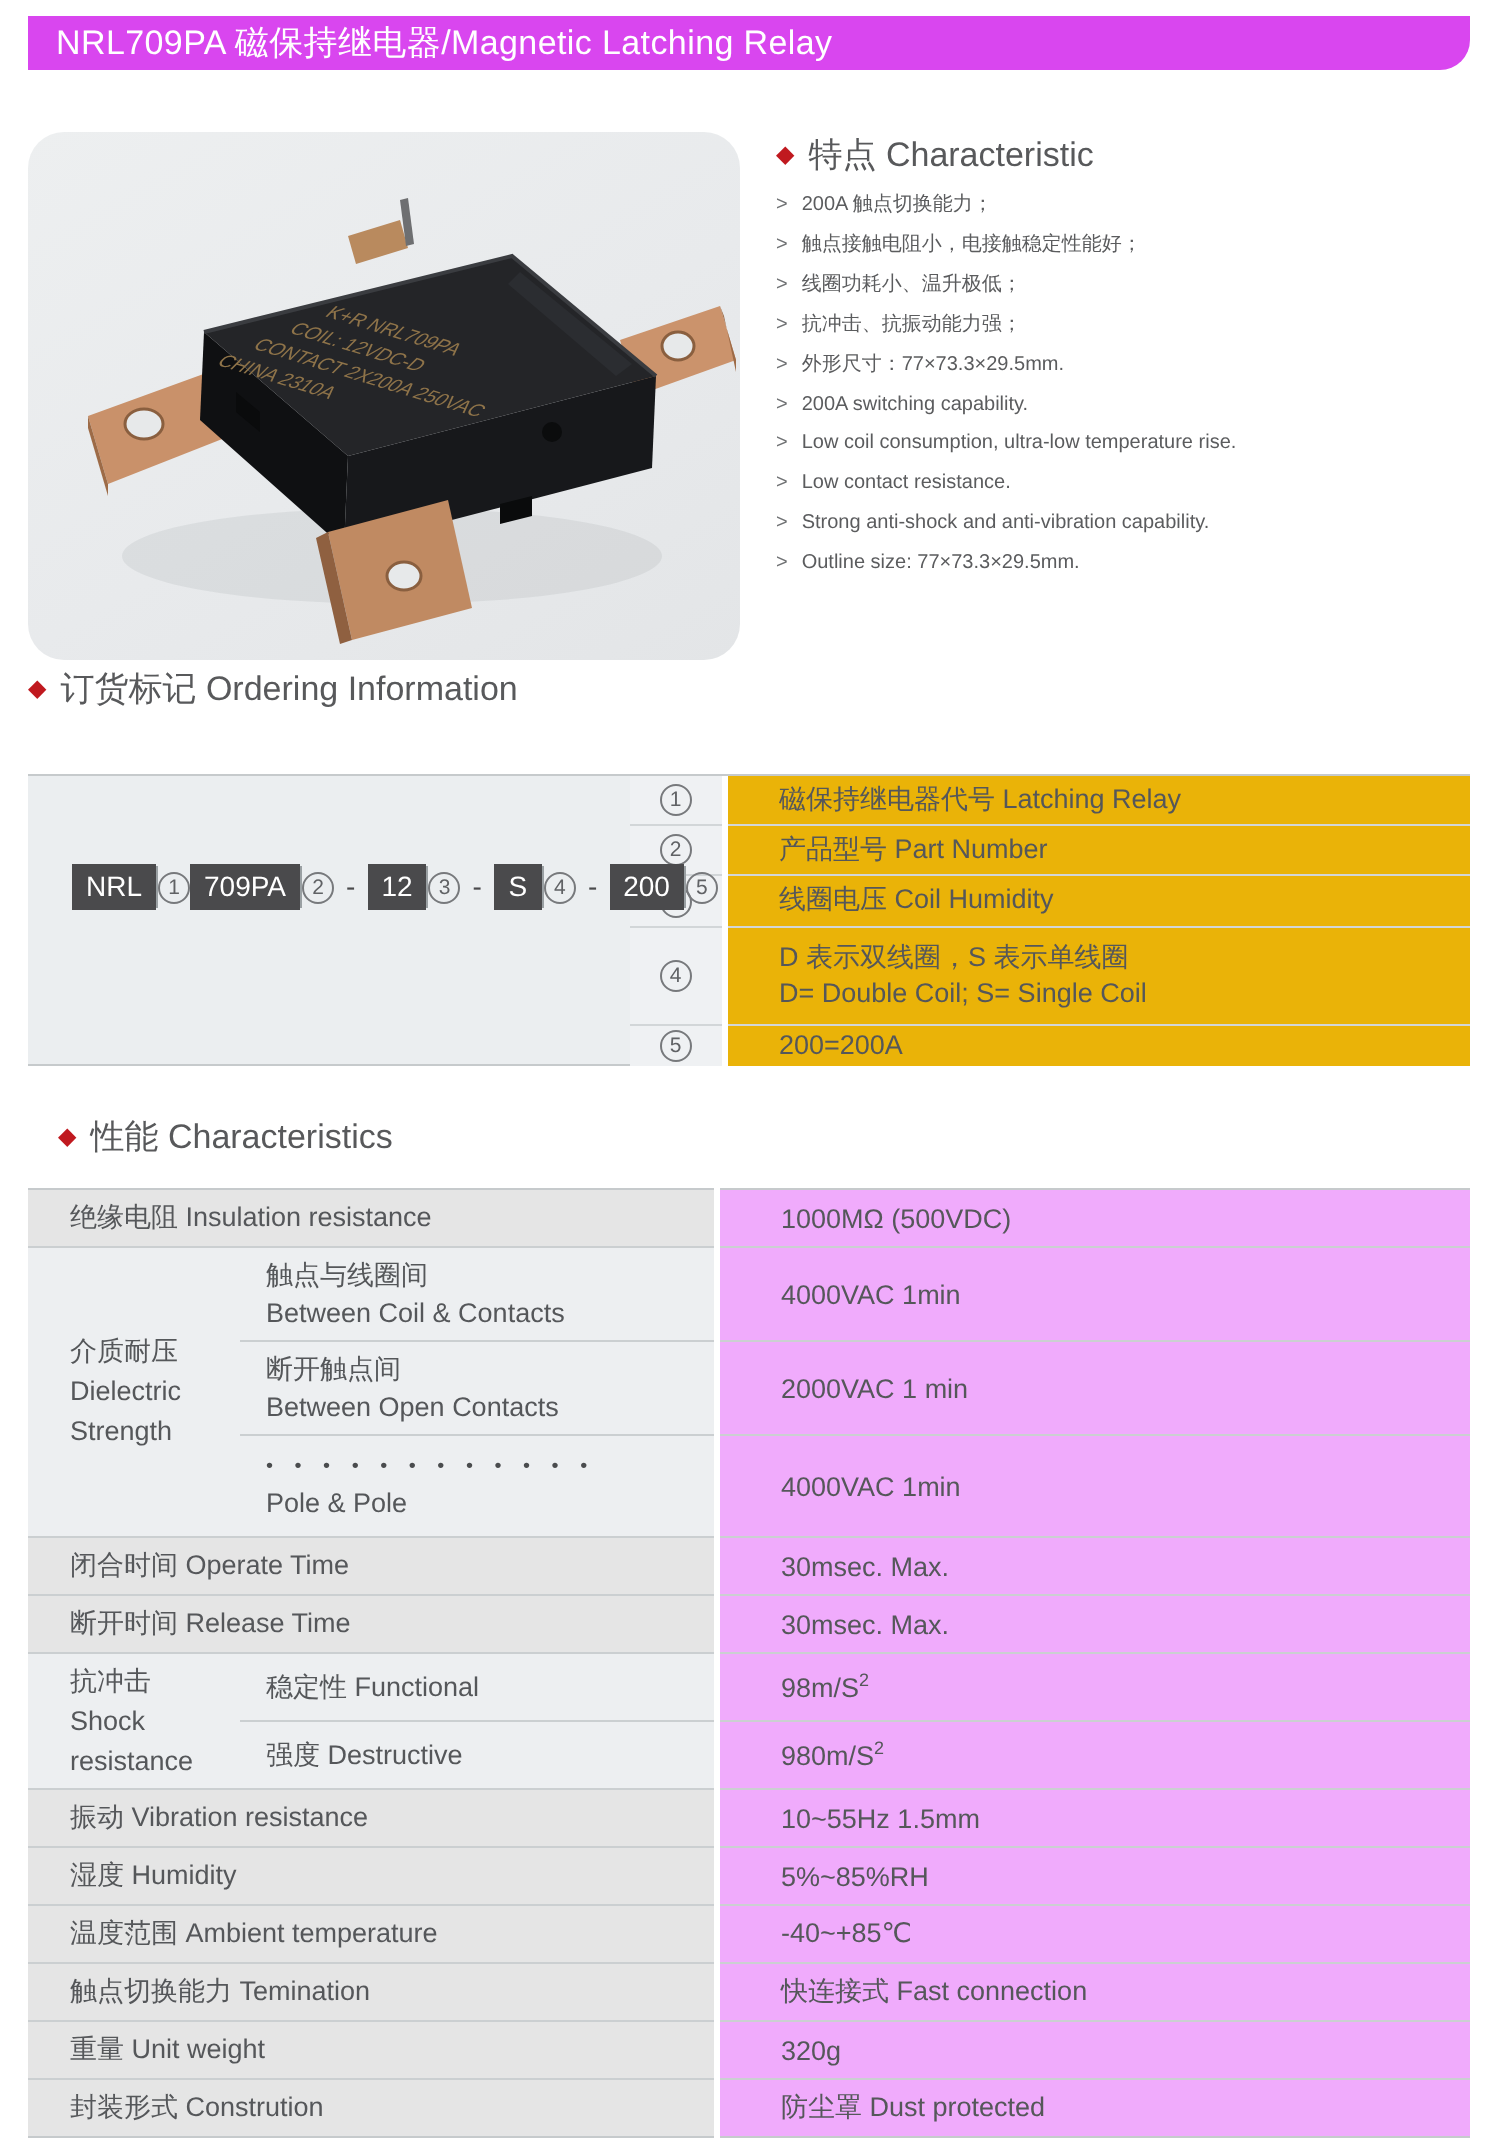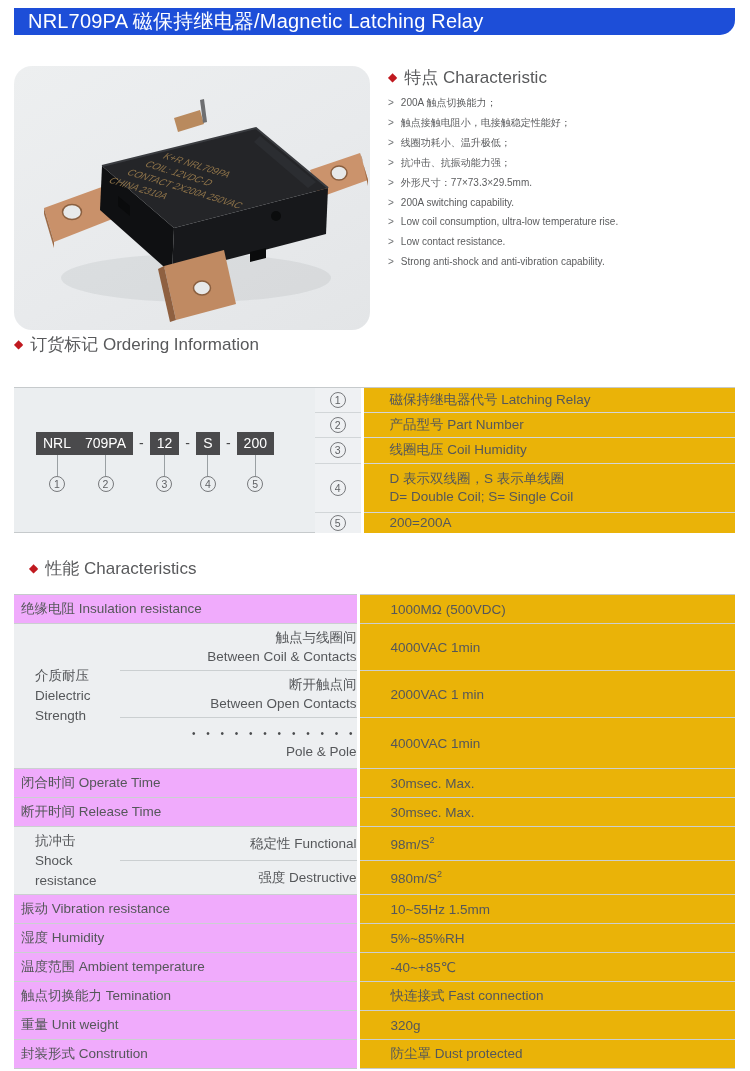--- a/index.html
+++ b/index.html
@@ -3,23 +3,23 @@
 <meta charset="utf-8">
 <style>
   * { margin:0; padding:0; box-sizing:border-box; }
   html,body { background:#ffffff; }
   body { font-family:"Liberation Sans","DejaVu Sans",sans-serif; color:#58595b; }
   .page { position:relative; width:750px; height:1071px; background:#fff; overflow:hidden; }
 
   
   .titlebar {
     position:absolute; left:14px; top:8px; width:721px; height:27px;
-    background:#1d4ed8; color:#ffffff;
+    background:#d946ef; color:#ffffff;
     border-bottom-right-radius:15px;
-    font-size:20px; line-height:27px; padding-left:14px;
+    font-size:17px; line-height:27px; padding-left:14px;
     letter-spacing:0.2px;
   }
 
   
   .photo-panel {
     position:absolute; left:14px; top:66px; width:356px; height:264px;
     background:linear-gradient(150deg,#edeff0 0%,#e8eaec 55%,#e3e5e7 100%);
     border-radius:18px;
   }
   .photo-panel svg { position:absolute; left:0; top:0; }
@@ -34,21 +34,21 @@
   .features-list .gt { color:#707274; margin-right:7px; }
 
   
   .ordering-wrap {
     position:absolute; left:14px; top:387px; width:721px; height:146px;
     border-top:1px solid #c6cacc; border-bottom:1px solid #c6cacc;
     display:flex;
   }
   .code-panel { width:301px; height:100%; background:#ebeef0; position:relative; }
   .code-row { display:flex; align-items:flex-start; padding:44px 0 0 22px; }
-  .code-col { display:flex; flex-direction:column; align-items:center; }
+  .code-col { display:flex; flex-direction:row; align-items:center; }
   .codebox {
     background:#4a4a4c; color:#ffffff; font-size:14px; height:23px;
     line-height:23px; padding:0 7px; text-align:center; min-width:24px;
   }
   .vline { width:1px; height:21px; background:#9aa0a3; }
   .circ {
     display:inline-flex; width:16px; height:16px; border:1px solid #77797c;
     border-radius:50%; align-items:center; justify-content:center;
     font-size:10.5px; color:#606265; background:transparent; flex:none;
   }
@@ -63,23 +63,23 @@
   .legend-table tr + tr td { border-top:1px solid #d2d6d8; }
 
   
   .char-table { position:absolute; left:14px; top:594px; width:721px; table-layout:fixed;
     font-size:13.5px; color:#55575a; border-bottom:1px solid #c6cacc; }
   .char-table col.c-grp { width:106px; }
   .char-table col.c-sub { width:238px; }
   .char-table col.c-val { width:377px; }
   .char-table td { vertical-align:middle; }
   .char-table td.grp { background:#edeff1; padding-left:21px; white-space:pre-line; line-height:20px; }
-  .char-table td.lbl { background:#f0abfc; padding-left:7px; }
-  .char-table td.sub { background:#edeff1; padding-left:13px; line-height:19px;text-align:right; }
-  .char-table td.val { background:#eab308; border-left:3px solid #ffffff; padding-left:31px; }
+  .char-table td.lbl { background:#e5e5e5; padding-left:21px; }
+  .char-table td.sub { background:#edeff1; padding-left:13px; line-height:19px; }
+  .char-table td.val { background:#f0abfc; border-left:3px solid #ffffff; padding-left:31px; }
   .char-table tr td { border-top:1px solid #cbcfd1; }
   .char-table tr:first-child td { border-top:1px solid #c6cacc; }
   .char-table sup { font-size:9px; }
   .dots { font-size:10px; letter-spacing:4px; color:#4a4c4e; line-height:16px; }
   .h29 td { height:29px; }
   .h47 td { height:47px; }
   .h51 td { height:51px; }
   .h34 td { height:34px; }
   .lt1 { height:24px; } .lt2 { height:25px; } .lt3 { height:26px; } .lt4 { height:49px; } .lt5 { height:21px; }
 </style>
@@ -146,20 +146,21 @@
   <ul class="features-list">
     <li><span class="gt">&gt;</span><span>200A 触点切换能力；</span></li>
     <li><span class="gt">&gt;</span><span>触点接触电阻小，电接触稳定性能好；</span></li>
     <li><span class="gt">&gt;</span><span>线圈功耗小、温升极低；</span></li>
     <li><span class="gt">&gt;</span><span>抗冲击、抗振动能力强；</span></li>
     <li><span class="gt">&gt;</span><span>外形尺寸：77×73.3×29.5mm.</span></li>
     <li><span class="gt">&gt;</span><span>200A switching capability.</span></li>
     <li><span class="gt">&gt;</span><span>Low coil consumption, ultra-low temperature rise.</span></li>
     <li><span class="gt">&gt;</span><span>Low contact resistance.</span></li>
     <li><span class="gt">&gt;</span><span>Strong anti-shock and anti-vibration capability.</span></li>
+    <li><span class="gt">&gt;</span><span>Outline size: 77×73.3×29.5mm.</span></li>
   </ul>
 
   <div class="sec-heading" style="left:14px; top:333px;">
     <span class="diamond">◆</span><span>订货标记 Ordering Information</span>
   </div>
 
   <div class="ordering-wrap">
     <div class="code-panel">
       <div class="code-row">
         <div class="code-col">

